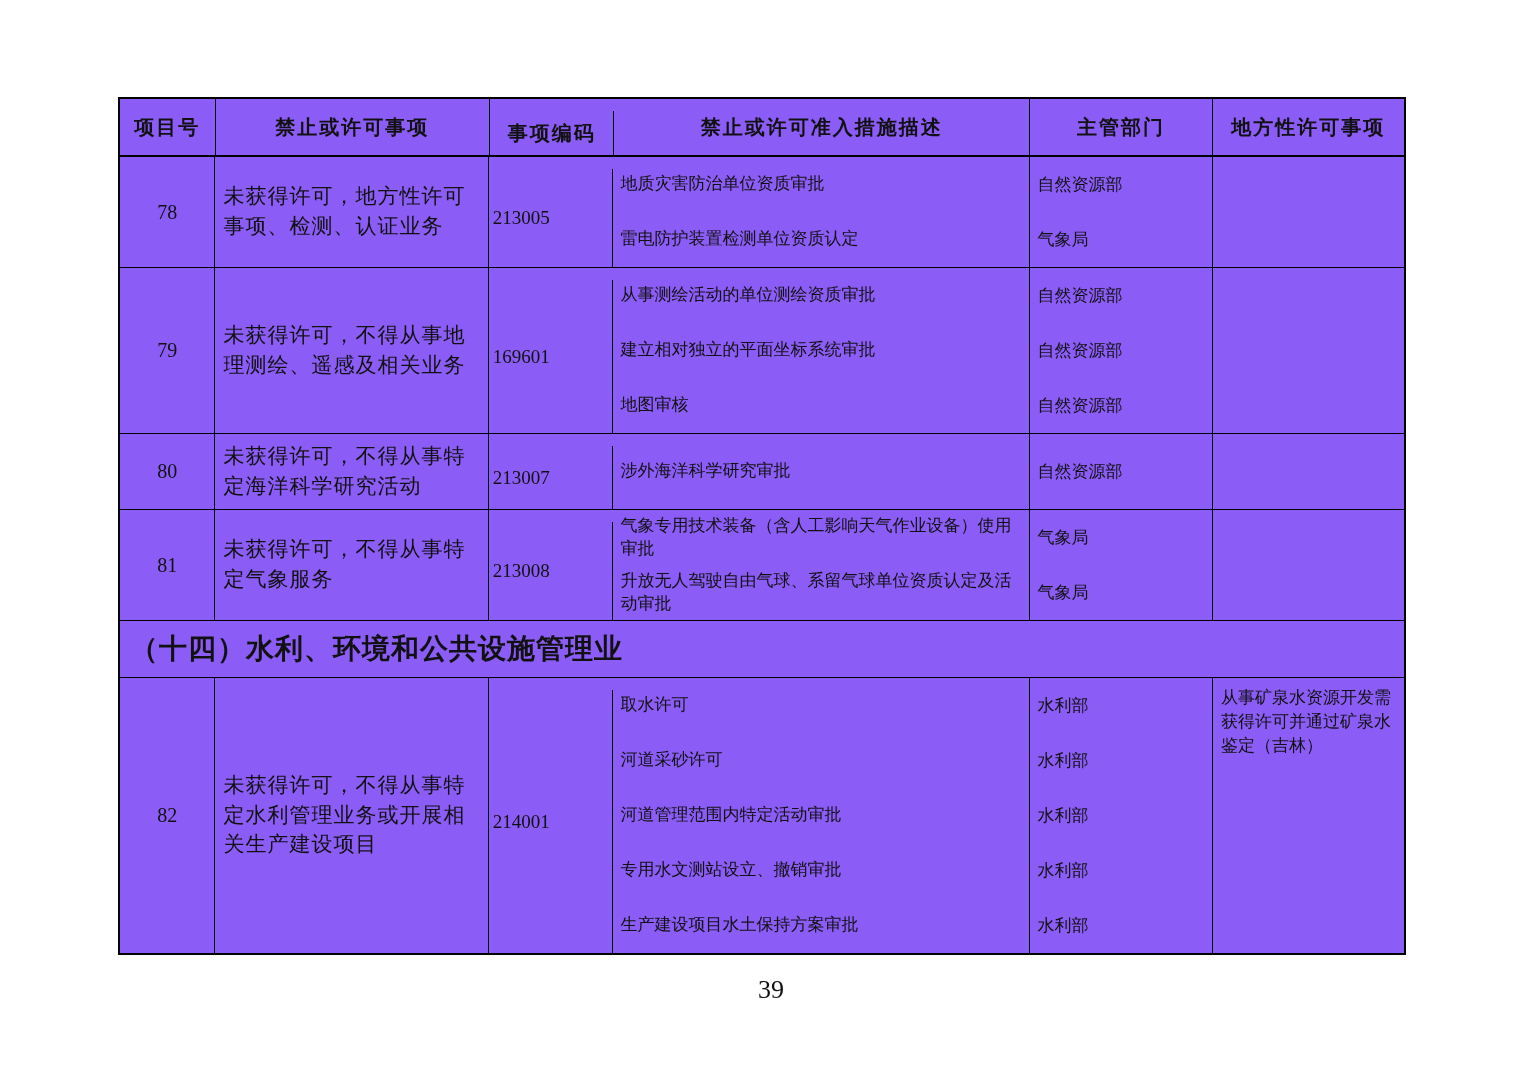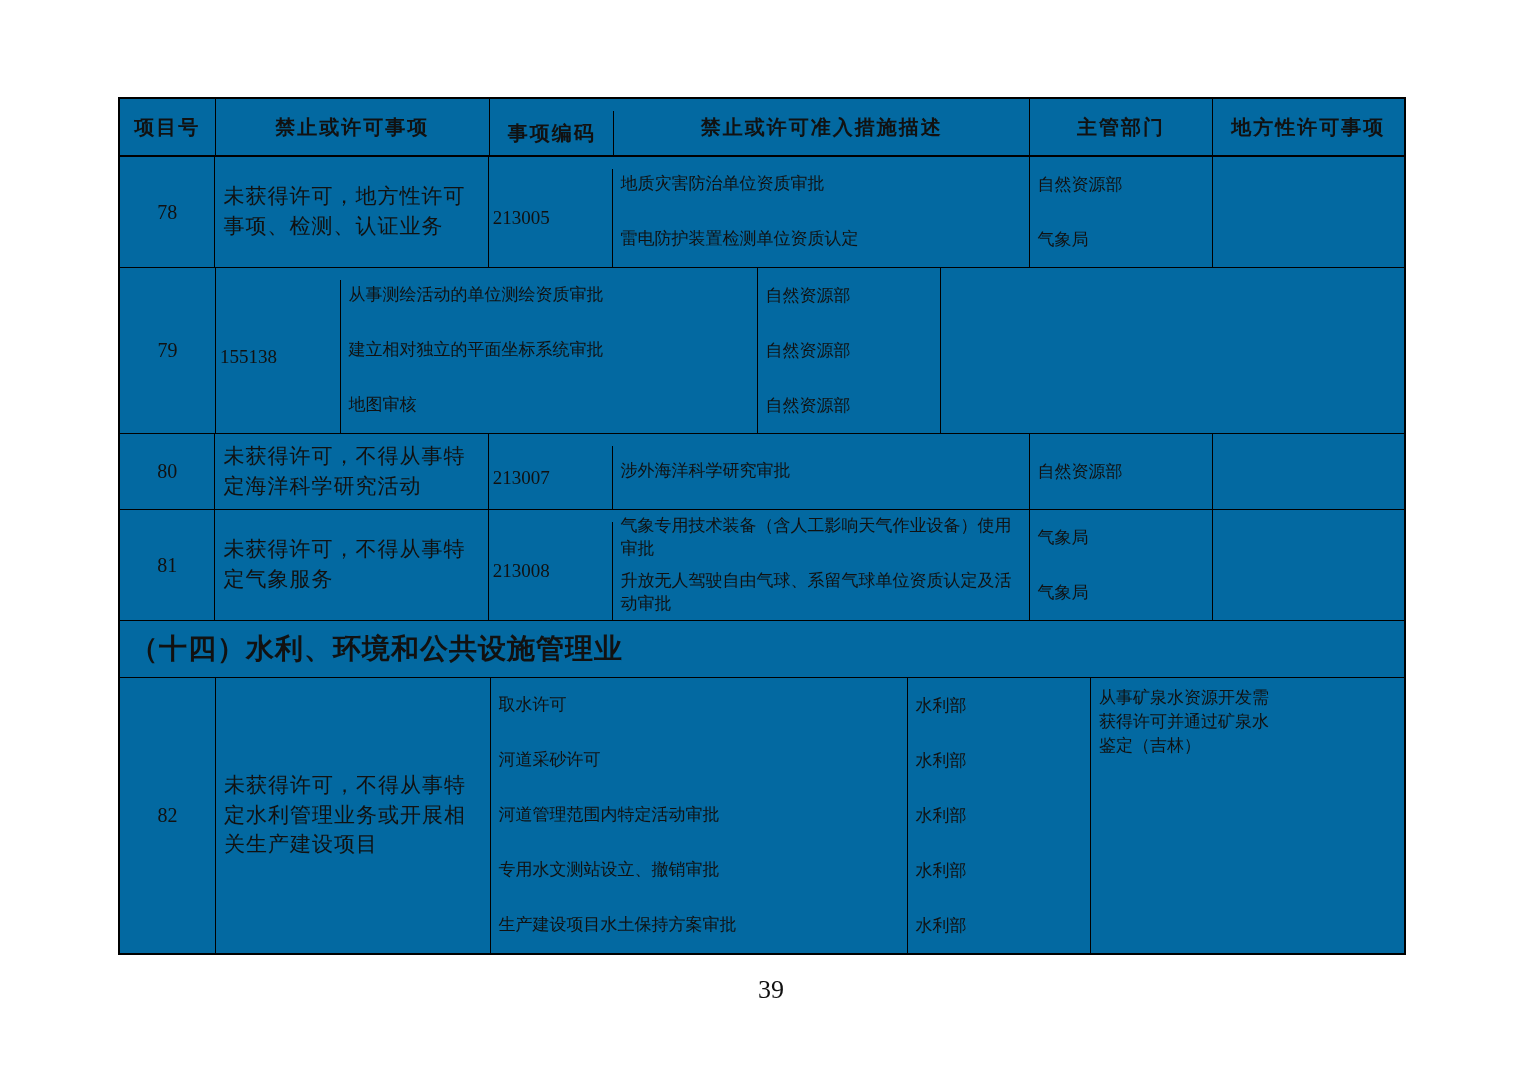--- a/index.html
+++ b/index.html
@@ -13,21 +13,21 @@
   .page {
     position: relative;
     width: 1520px; height: 1074px;
     background: #ffffff;
   }
   .doc-table {
     position: absolute;
     left: 118px; top: 97px;
     width: 1288px;
     border: 2px solid #000;
-    background: #0369a1;
+    background: #8b5cf6;
   }
   
   .thead {
     display: flex;
     height: 58px;
     border-bottom: 2px solid #000;
   }
   .th {
     display: flex;
     align-items: center;
@@ -154,21 +154,22 @@
             </div>
             <div class="mrow">
               <div class="m-desc">雷电防护装置检测单位资质认定</div>
               <div class="m-dept">气象局</div>
             </div>
           </div>
           <div class="c c-local w-local"></div>
         </div>
         <div class="trow">
           <div class="c c-num w-num">79</div>
-          <div class="c c-code w-code">155138</div>
+          <div class="c c-item w-item">未获得许可，不得从事地理测绘、遥感及相关业务</div>
+          <div class="c c-code w-code">169601</div>
           <div class="c c-measures w-meas">
             <div class="mrow">
               <div class="m-desc">从事测绘活动的单位测绘资质审批</div>
               <div class="m-dept">自然资源部</div>
             </div>
             <div class="mrow">
               <div class="m-desc">建立相对独立的平面坐标系统审批</div>
               <div class="m-dept">自然资源部</div>
             </div>
             <div class="mrow">
@@ -203,20 +204,21 @@
               <div class="m-desc">升放无人驾驶自由气球、系留气球单位资质认定及活动审批</div>
               <div class="m-dept">气象局</div>
             </div>
           </div>
           <div class="c c-local w-local"></div>
         </div>
         <div class="section-row">（十四）水利、环境和公共设施管理业</div>
         <div class="trow">
           <div class="c c-num w-num">82</div>
           <div class="c c-item w-item">未获得许可，不得从事特定水利管理业务或开展相关生产建设项目</div>
+          <div class="c c-code w-code">214001</div>
           <div class="c c-measures w-meas">
             <div class="mrow">
               <div class="m-desc">取水许可</div>
               <div class="m-dept">水利部</div>
             </div>
             <div class="mrow">
               <div class="m-desc">河道采砂许可</div>
               <div class="m-dept">水利部</div>
             </div>
             <div class="mrow">

